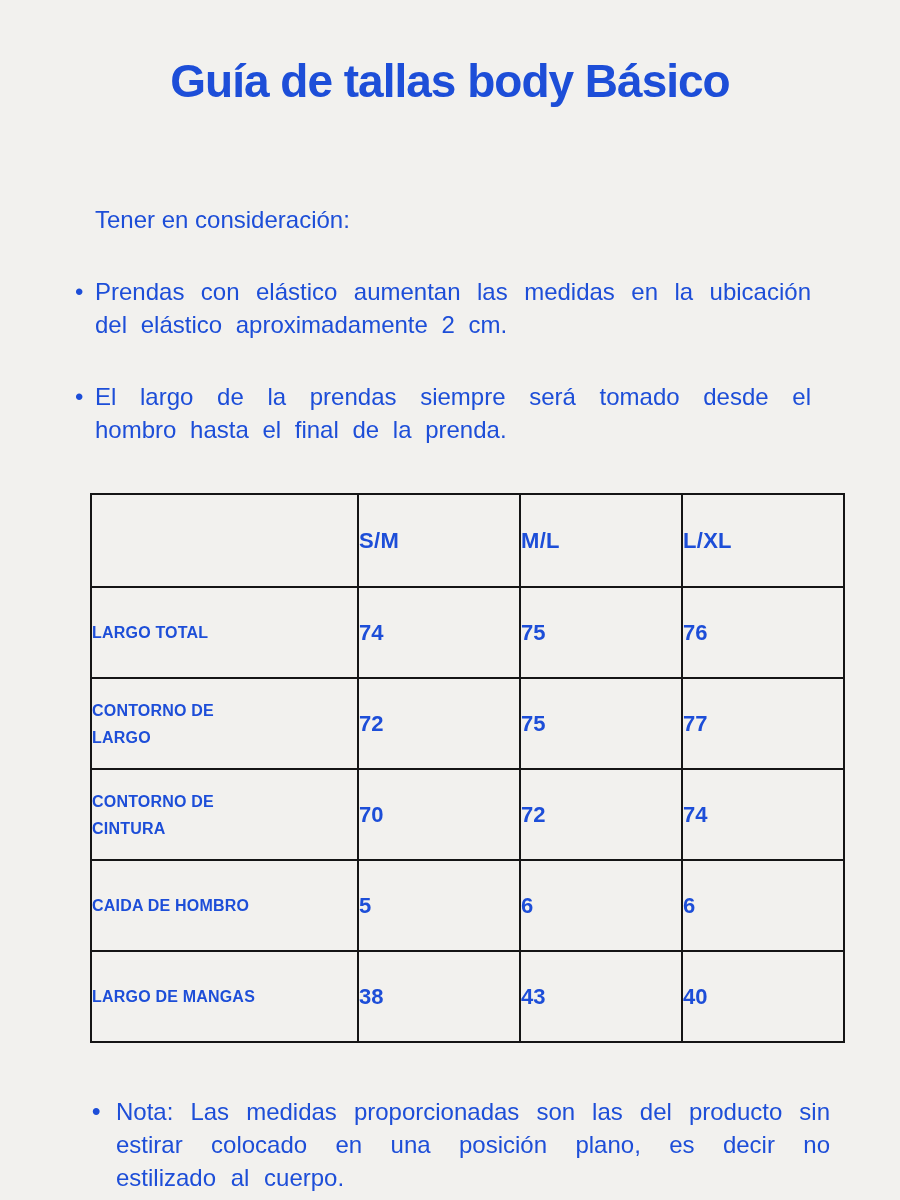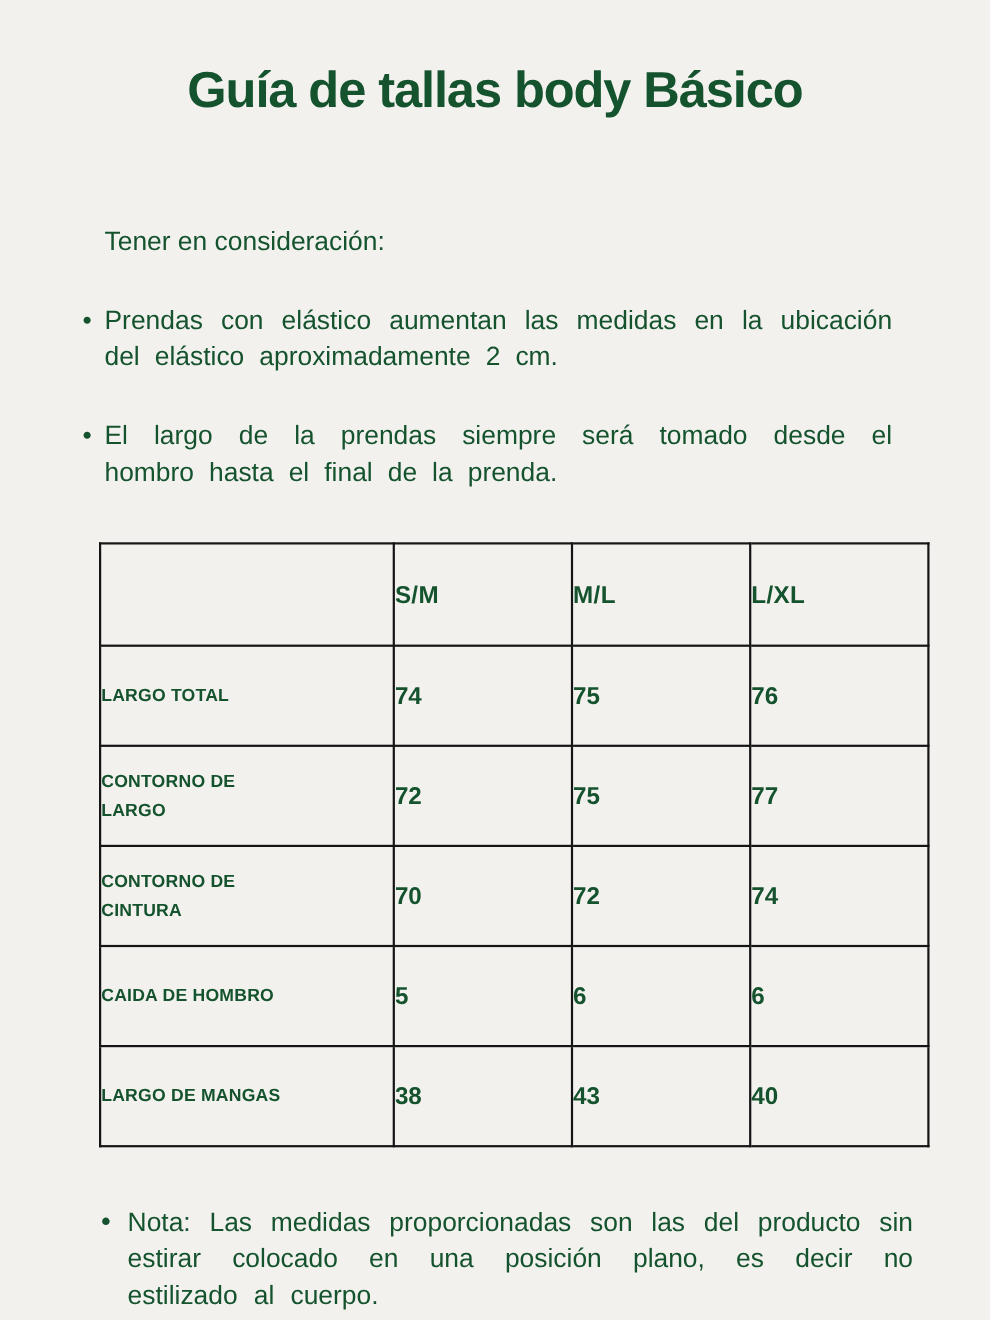--- a/index.html
+++ b/index.html
@@ -2,21 +2,21 @@
 <html><head>
 <meta charset="utf-8">
 <style>
   * { box-sizing: border-box; }
   html, body { margin: 0; padding: 0; }
   .page {
     position: relative;
     width: 900px;
     height: 1200px;
     background: #f2f1ee;
-    color: #14532d;
+    color: #1d4ed8;
     font-family: "Liberation Sans", "DejaVu Sans", sans-serif;
     overflow: hidden;
   }
 
   
   .title {
     padding-top: 56px;
     height: 106px;
     text-align: center;
     font-size: 46px;

